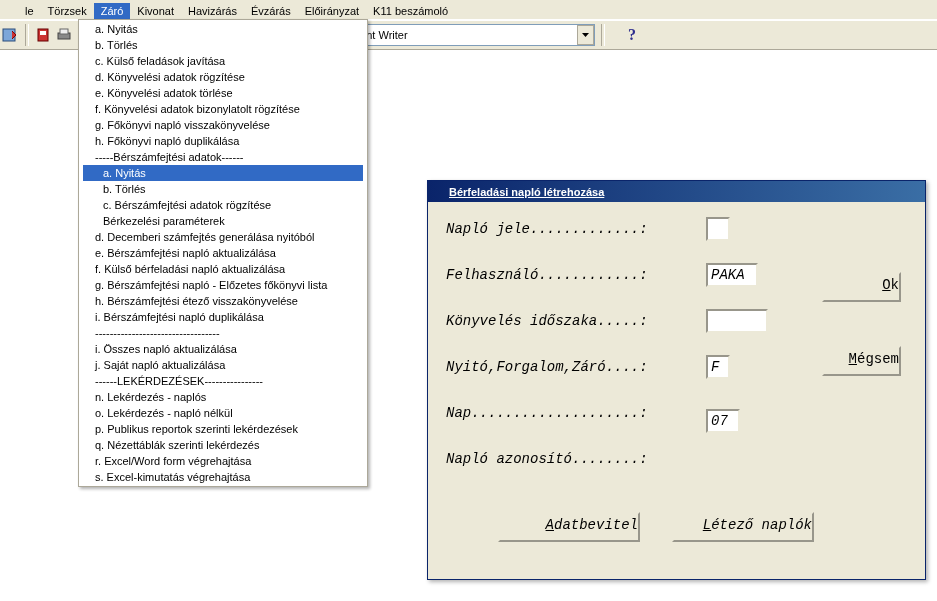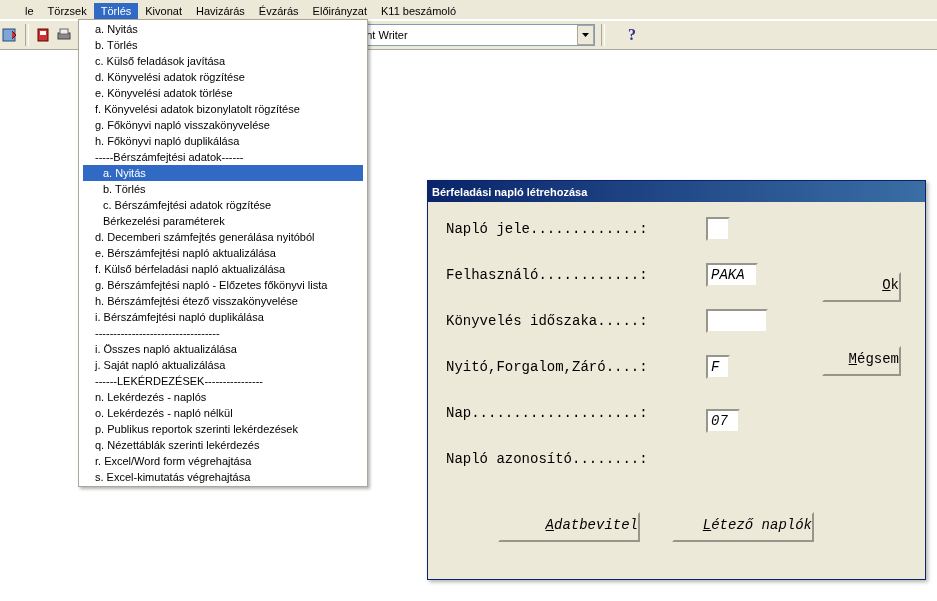--- a/index.html
+++ b/index.html
@@ -16,45 +16,45 @@
   .combo{width:240px;height:20px;border:1px solid #7f9db9;background:#fff;display:flex;align-items:center;justify-content:space-between;padding-left:3px;font-size:11px;}
   .combo-btn{width:15px;height:18px;background:#ece9d8;border:1px solid #aca899;display:flex;align-items:center;justify-content:center;}
   .help-icon{margin-left:20px;font-size:16px;font-weight:bold;color:#2e2e8e;cursor:default;font-family:Georgia,serif;}
   
   .dropdown{position:absolute;left:78px;top:19px;width:280px;background:#fff;border:1px solid #aca899;box-shadow:2px 2px 3px rgba(0,0,0,0.3);padding:1px 4px;}
   .dd-item{padding:2px 8px 2px 12px;white-space:nowrap;cursor:default;}
   .dd-item.sub{padding-left:20px;}
   .dd-item.hover{background:#316ac5;color:#fff;}
   
   .dialog{position:absolute;left:427px;top:180px;width:497px;height:398px;border:1px solid #0a246a;background:#ece9d8;box-shadow:2px 2px 4px rgba(0,0,0,0.3);}
-  .titlebar{height:21px;background:linear-gradient(to right,#0a246a,#3a6ea5);color:#fff;font-weight:bold;display:flex;align-items:center;padding-left:4px;font-size:11px;}
+  .titlebar{height:21px;background:linear-gradient(to right,#0a246a,#3a6ea5);color:#fff;font-weight:bold;display:flex;align-items:center;padding-left:21px;font-size:11px;text-decoration:underline;}
   .dlg-body{position:relative;padding:16px 18px;font-family:"Courier New",monospace;font-size:14px;}
   .field-row{display:flex;align-items:center;margin-bottom:24px;height:22px;}
-  .field-row label{width:260px;white-space:pre;}
+  .field-row label{width:260px;white-space:pre;font-style:italic;}
   .field-input{border:2px inset #ece9d8;background:#fff;font-family:"Courier New",monospace;font-size:14px;padding:1px 3px;font-style:italic;}
   .w-tiny{width:14px;height:18px;}
   .w-user{width:42px;height:18px;}
   .w-per{width:52px;height:18px;}
   .w-nfz{width:14px;height:18px;}
   .w-nap{width:24px;height:18px;margin-top:15px;}
   .dlg-btn{position:absolute;width:75px;height:26px;border:2px outset #ece9d8;background:#ece9d8;font-family:"Courier New",monospace;font-size:14px;text-align:right;line-height:22px;cursor:default;}
   .dlg-btn.ok{right:24px;top:70px;}
   .dlg-btn.cancel{right:24px;top:144px;}
   .dlg-btn.wide{width:138px;position:absolute;font-style:italic;}
   .dlg-btn.adat{left:70px;top:310px;}
   .dlg-btn.letezo{left:244px;top:310px;}
   .acc{text-decoration:underline;}
 </style>
 </head>
 <body>
 
 <div class="menubar">
   <span class="menubar-item">le</span>
   <span class="menubar-item">Törzsek</span>
-  <span class="menubar-item open">Törlés</span>
+  <span class="menubar-item open">Záró</span>
   <span class="menubar-item">Kivonat</span>
   <span class="menubar-item">Havizárás</span>
   <span class="menubar-item">Évzárás</span>
   <span class="menubar-item">Előirányzat</span>
   <span class="menubar-item">K11 beszámoló</span>
 </div>
 
 <div class="toolbar">
   <span class="toolbar-icon">
     <svg width="16" height="16">

